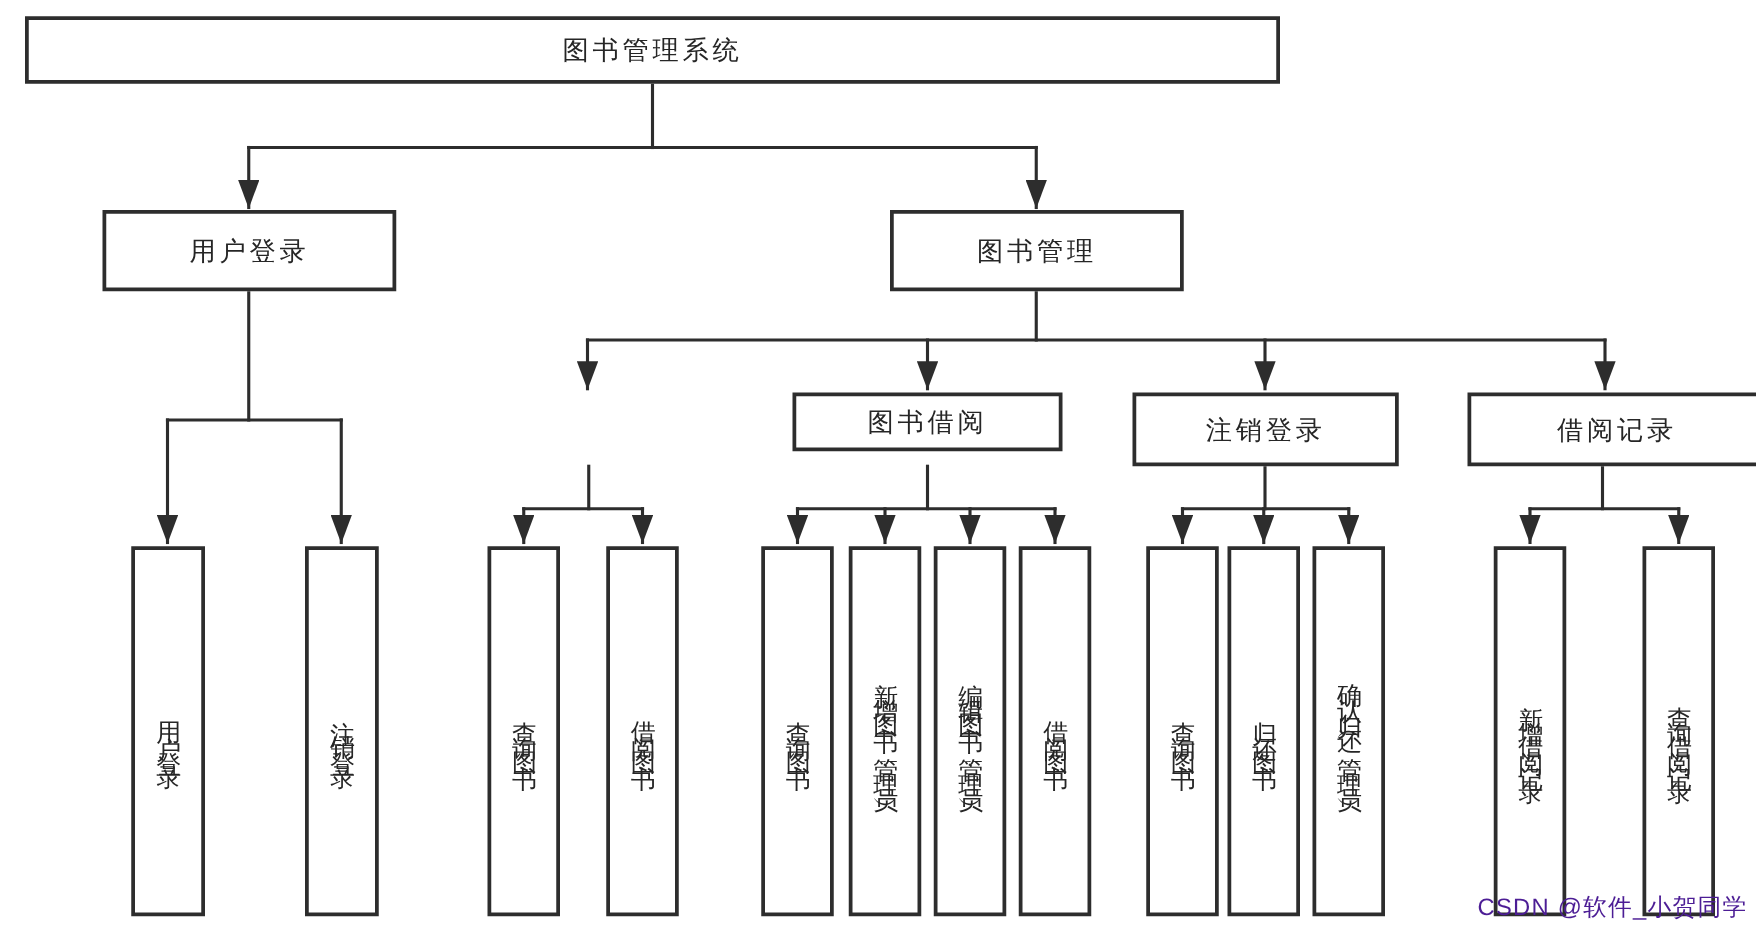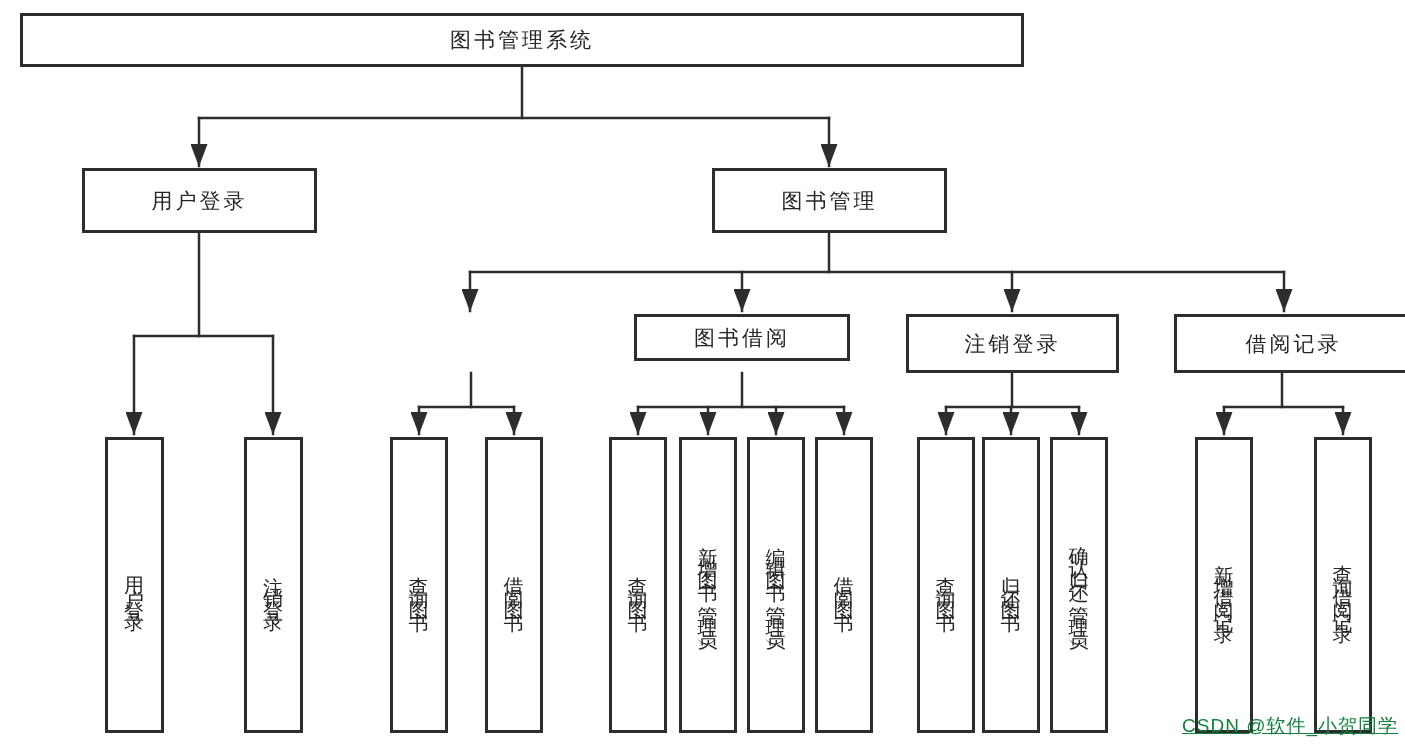--- a/index.html
+++ b/index.html
@@ -43,23 +43,22 @@
     font-size: 20px;
     letter-spacing: 12px;
     line-height: 1;
   }
   .watermark {
     position: absolute;
     right: 7px;
     top: 713px;
     font-size: 19px;
     letter-spacing: 1px;
-    color: #15803d;
+    color: #4c1d95;
     white-space: nowrap;
-    text-decoration: underline;
   }
 </style>
 </head>
 <body>
 
 <div class="canvas">
 
   <svg class="connectors" viewBox="0 0 1405 747" xmlns="http://www.w3.org/2000/svg">
     <defs>
       <marker id="arrow" viewBox="0 0 16 12" refX="15.5" refY="6" markerWidth="24" markerHeight="17" orient="auto" markerUnits="userSpaceOnUse">

